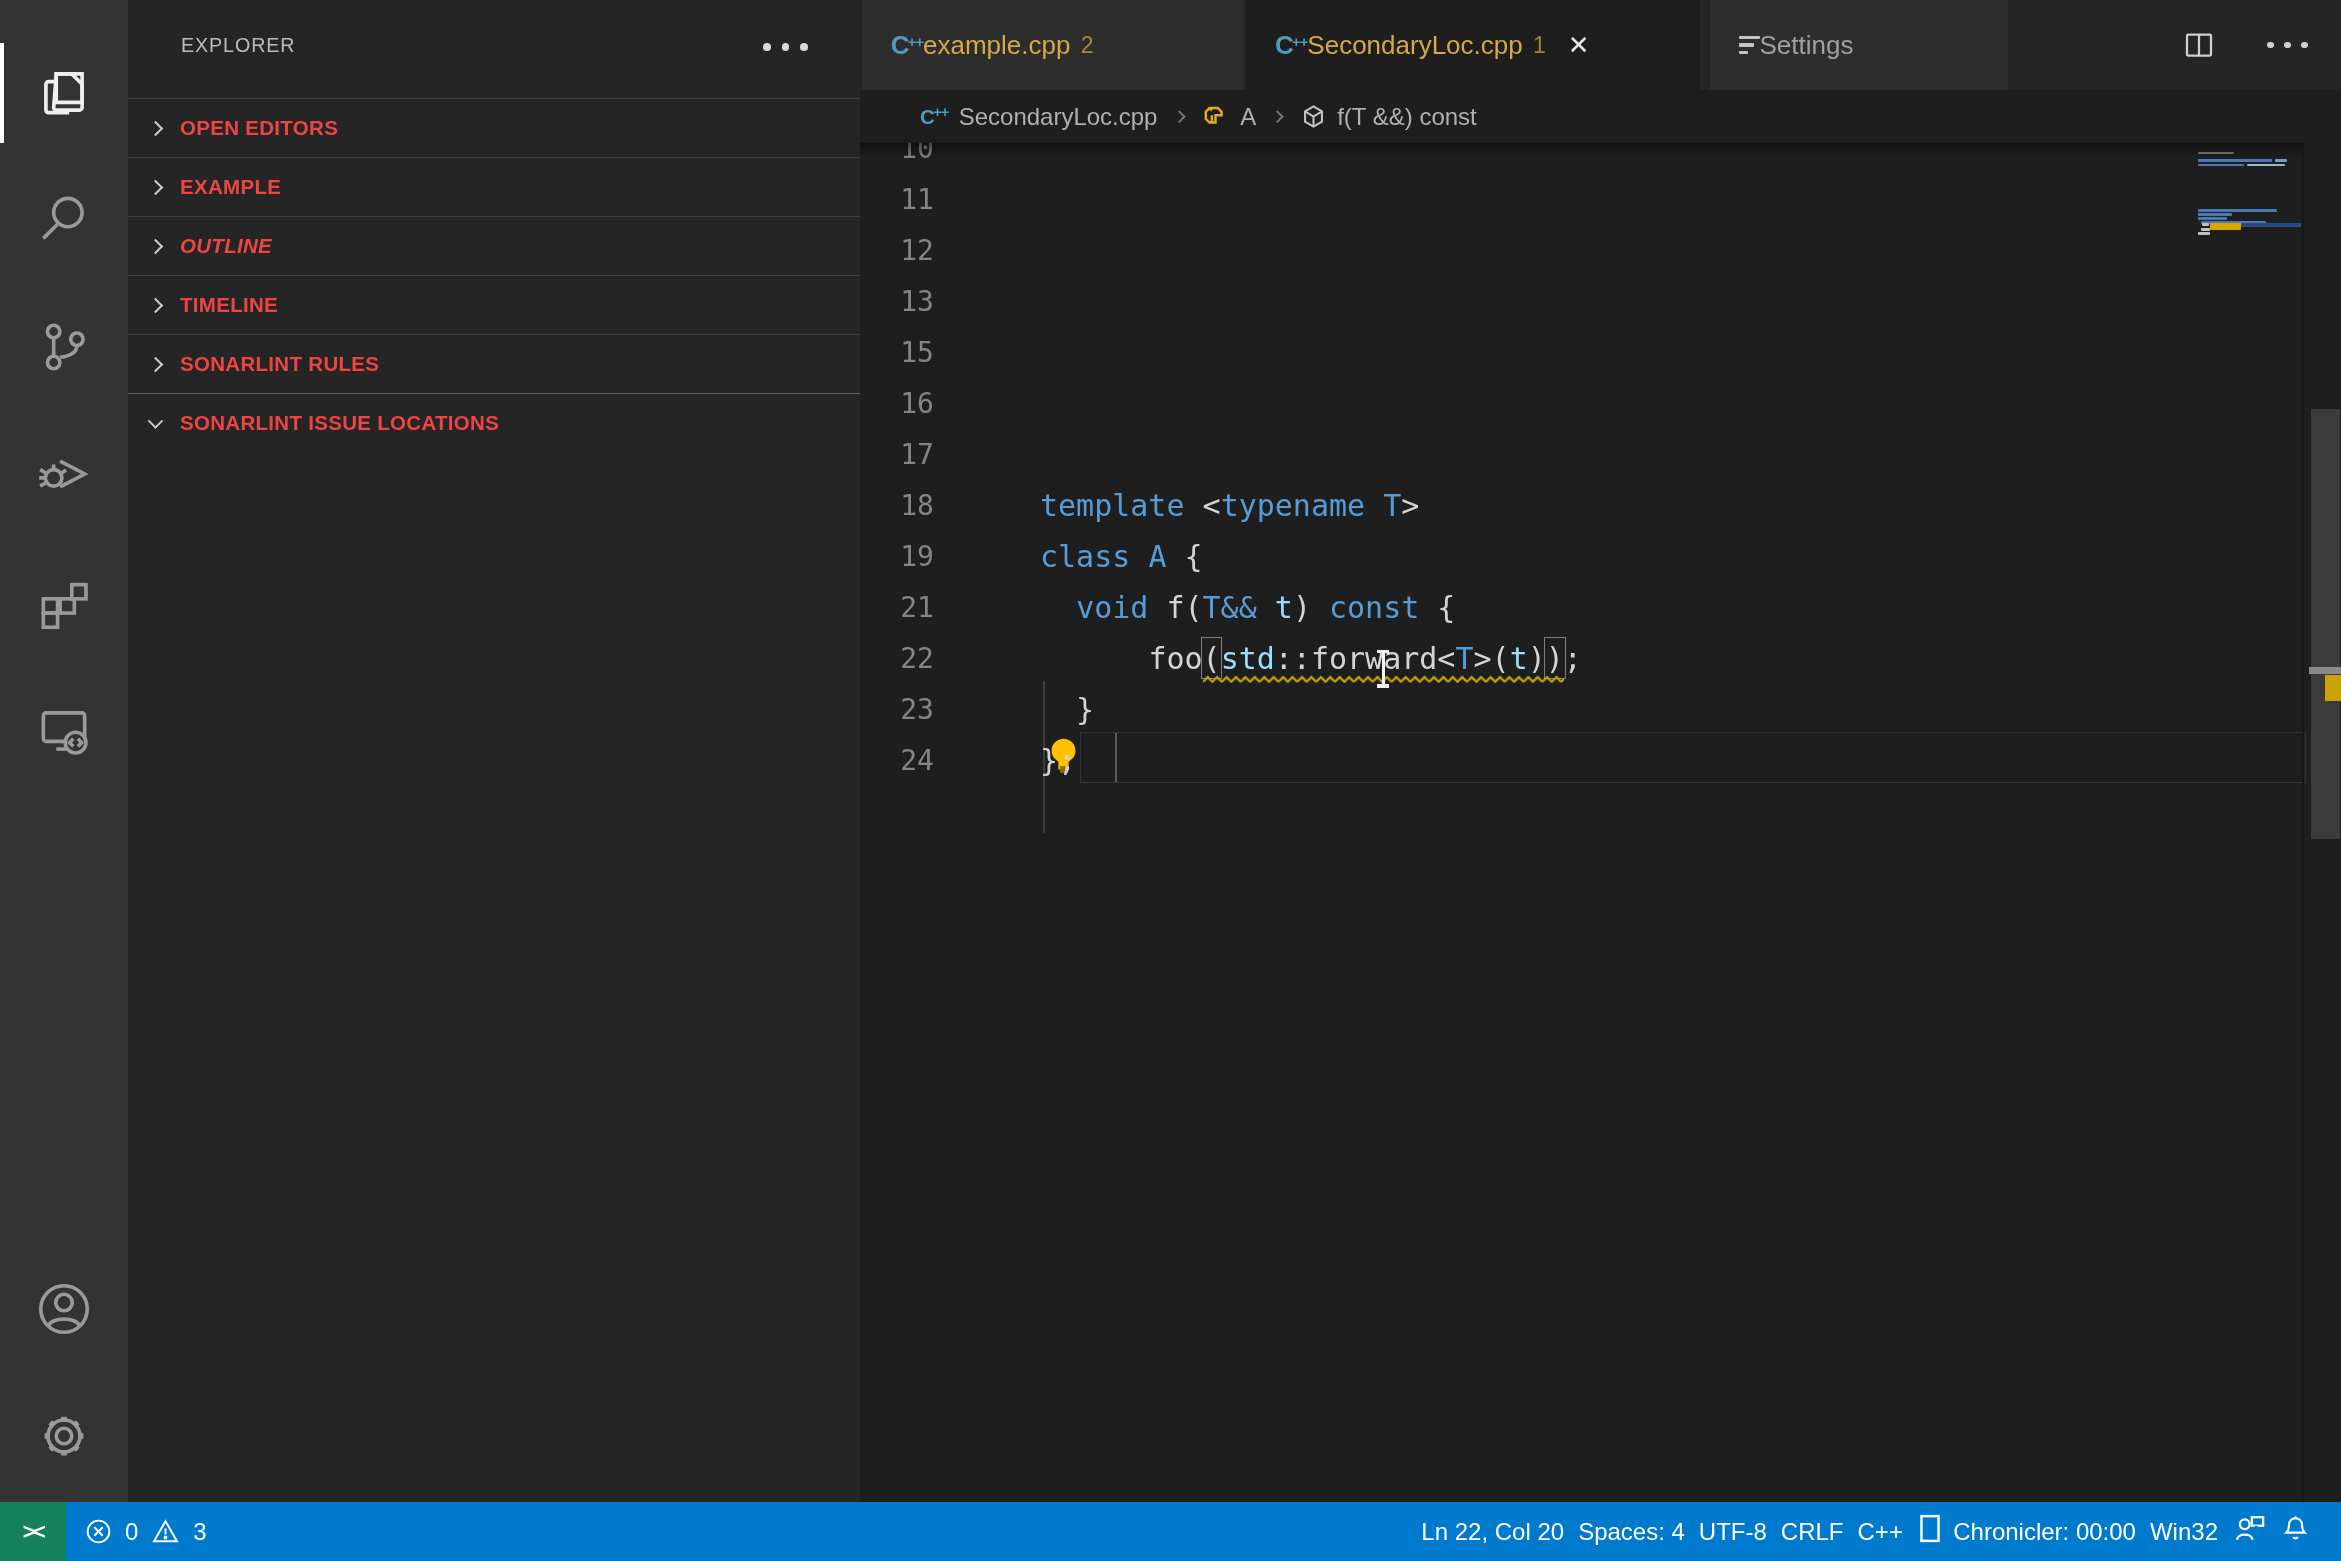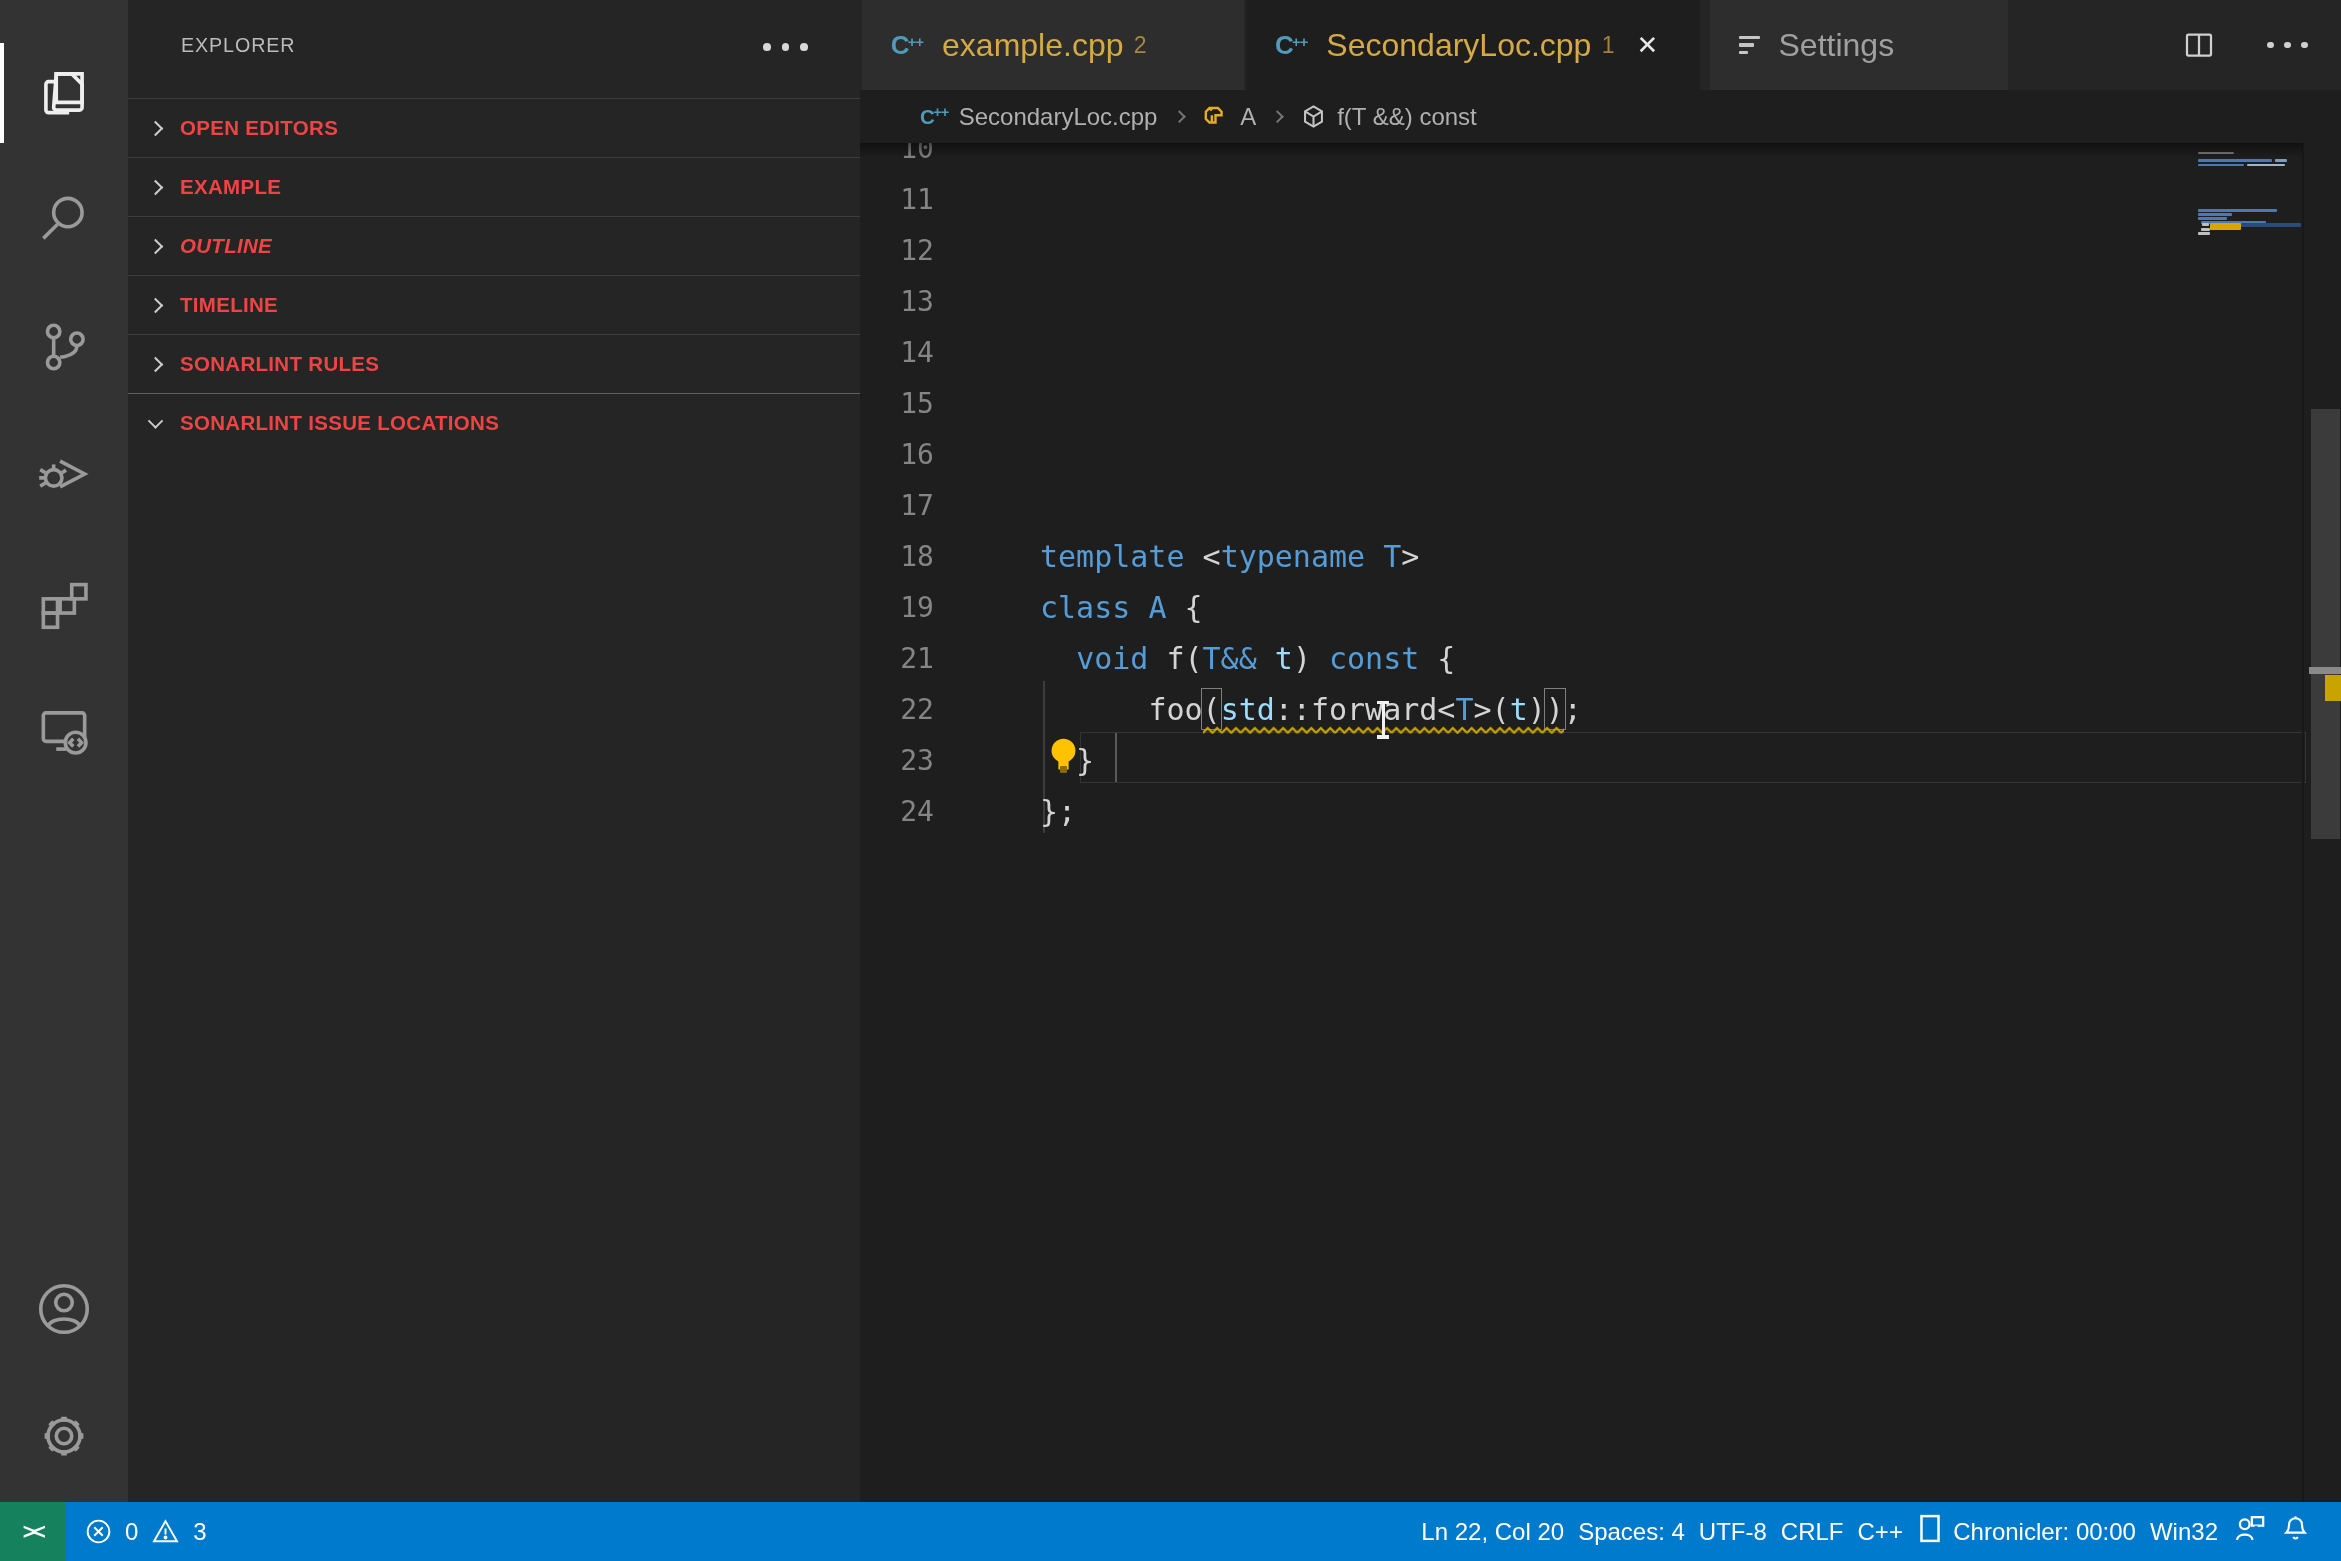--- a/index.html
+++ b/index.html
@@ -22,21 +22,21 @@
   .section { position:absolute; left:0; width:100%; height:59px; display:flex; align-items:center; border-top:0.9px solid #3c3c41; cursor:pointer; }
   .section.bright { border-top:0.9px solid #5f5f66; }
   .section .chev { margin-left:22px; width:11px; height:11px; border-right:2.2px solid #cccccc; border-bottom:2.2px solid #cccccc; transform:rotate(-45deg); }
   .section.expanded .chev { transform:rotate(45deg) translate(-1.7px,-1.7px); }
   .section .lbl { margin-left:19px; font-size:20.5px; font-weight:700; color:#ef4444; letter-spacing:0.3px; }
 
   
   #editor-region { position:absolute; left:860px; top:0; width:1482px; height:1502px; background:#1e1e1e; }
   #tab-bar { position:absolute; left:0; top:0; width:100%; height:90px; background:#252526; }
   .tab { position:absolute; top:0; height:90px; display:flex; align-items:center; cursor:pointer; }
-  .tab .tab-label { font-size:32px; margin-left:19px; }
+  .tab .tab-label { font-size:26px; margin-left:0; }
   .tab .badge { font-size:23px; margin-left:10.3px; opacity:.72; }
   .tab .close { font-size:26px; color:#e8e8e8; margin-left:22px; }
   .cpp-icon { color:#519aba; font-weight:700; font-size:26.5px; line-height:1; }
   .cpp-icon .pp { font-size:14.6px; vertical-align:6.8px; letter-spacing:-0.9px; margin-left:-1.7px; }
   .tune-icon { display:inline-flex; flex-direction:column; gap:4.3px; }
   .tune-icon i { height:3.4px; background:#c5c5c5; border-radius:0.9px; }
   #editor-actions { position:absolute; right:34px; top:0; height:90px; display:flex; align-items:center; gap:50px; }
   #editor-actions svg { stroke:#d0d0d0; fill:none; stroke-width:1.5; cursor:pointer; }
   #action-more { display:flex; gap:10.3px; cursor:pointer; }
   #action-more i { width:6.8px; height:6.8px; border-radius:50%; background:#d0d0d0; }
@@ -265,21 +265,20 @@
       </svg>
     </div>
   </div>
 
   <div id="code-area">
     <div id="code-lines">
         <div class="line"><div class="gutter">10</div><div class="code"></div></div>
         <div class="line"><div class="gutter">11</div><div class="code"></div></div>
         <div class="line"><div class="gutter">12</div><div class="code"></div></div>
         <div class="line"><div class="gutter">13</div><div class="code"></div></div>
-        <div class="line"><div class="gutter">14</div><div class="code"></div></div>
         <div class="line"><div class="gutter">15</div><div class="code"></div></div>
         <div class="line"><div class="gutter">16</div><div class="code"></div></div>
         <div class="line"><div class="gutter">17</div><div class="code"></div></div>
         <div class="line"><div class="gutter">18</div><div class="code"><span class="tk-k">template</span><span> &lt;</span><span class="tk-k">typename</span><span> </span><span class="tk-k">T</span><span>&gt;</span></div></div>
         <div class="line"><div class="gutter">19</div><div class="code"><span class="tk-k">class</span><span> </span><span class="tk-k">A</span><span> {</span></div></div>
         <div class="line"><div class="gutter">21</div><div class="code"><span>  </span><span class="tk-k">void</span><span> f(</span><span class="tk-k">T&amp;&amp;</span><span> </span><span class="tk-v">t</span><span>) </span><span class="tk-k">const</span><span> {</span></div></div>
         <div class="line"><div class="gutter">22</div><div class="code"><span>      </span><span>foo</span><span class="sqw"><span class=" bx">(</span><span class="tk-v">std</span><span>::</span><span>forw</span><span class="cursor-marker"><span class="ibeam"></span></span><span>ard&lt;</span><span class="tk-k">T</span><span>&gt;(</span><span class="tk-v">t</span><span>)</span><span class=" bx">)</span><svg class="squig" preserveAspectRatio="none" viewbox2="" viewBox="0 0 421.516 10" width="361" height="8.6">
                 <defs>
                   <pattern id="zz" width="22" height="10" patternUnits="userSpaceOnUse">
                     <path d="M0 8 L5.5 2.5 L11 8 L16.5 2.5 L22 8" stroke="#c9a400" stroke-width="2.6" fill="none"></path>

